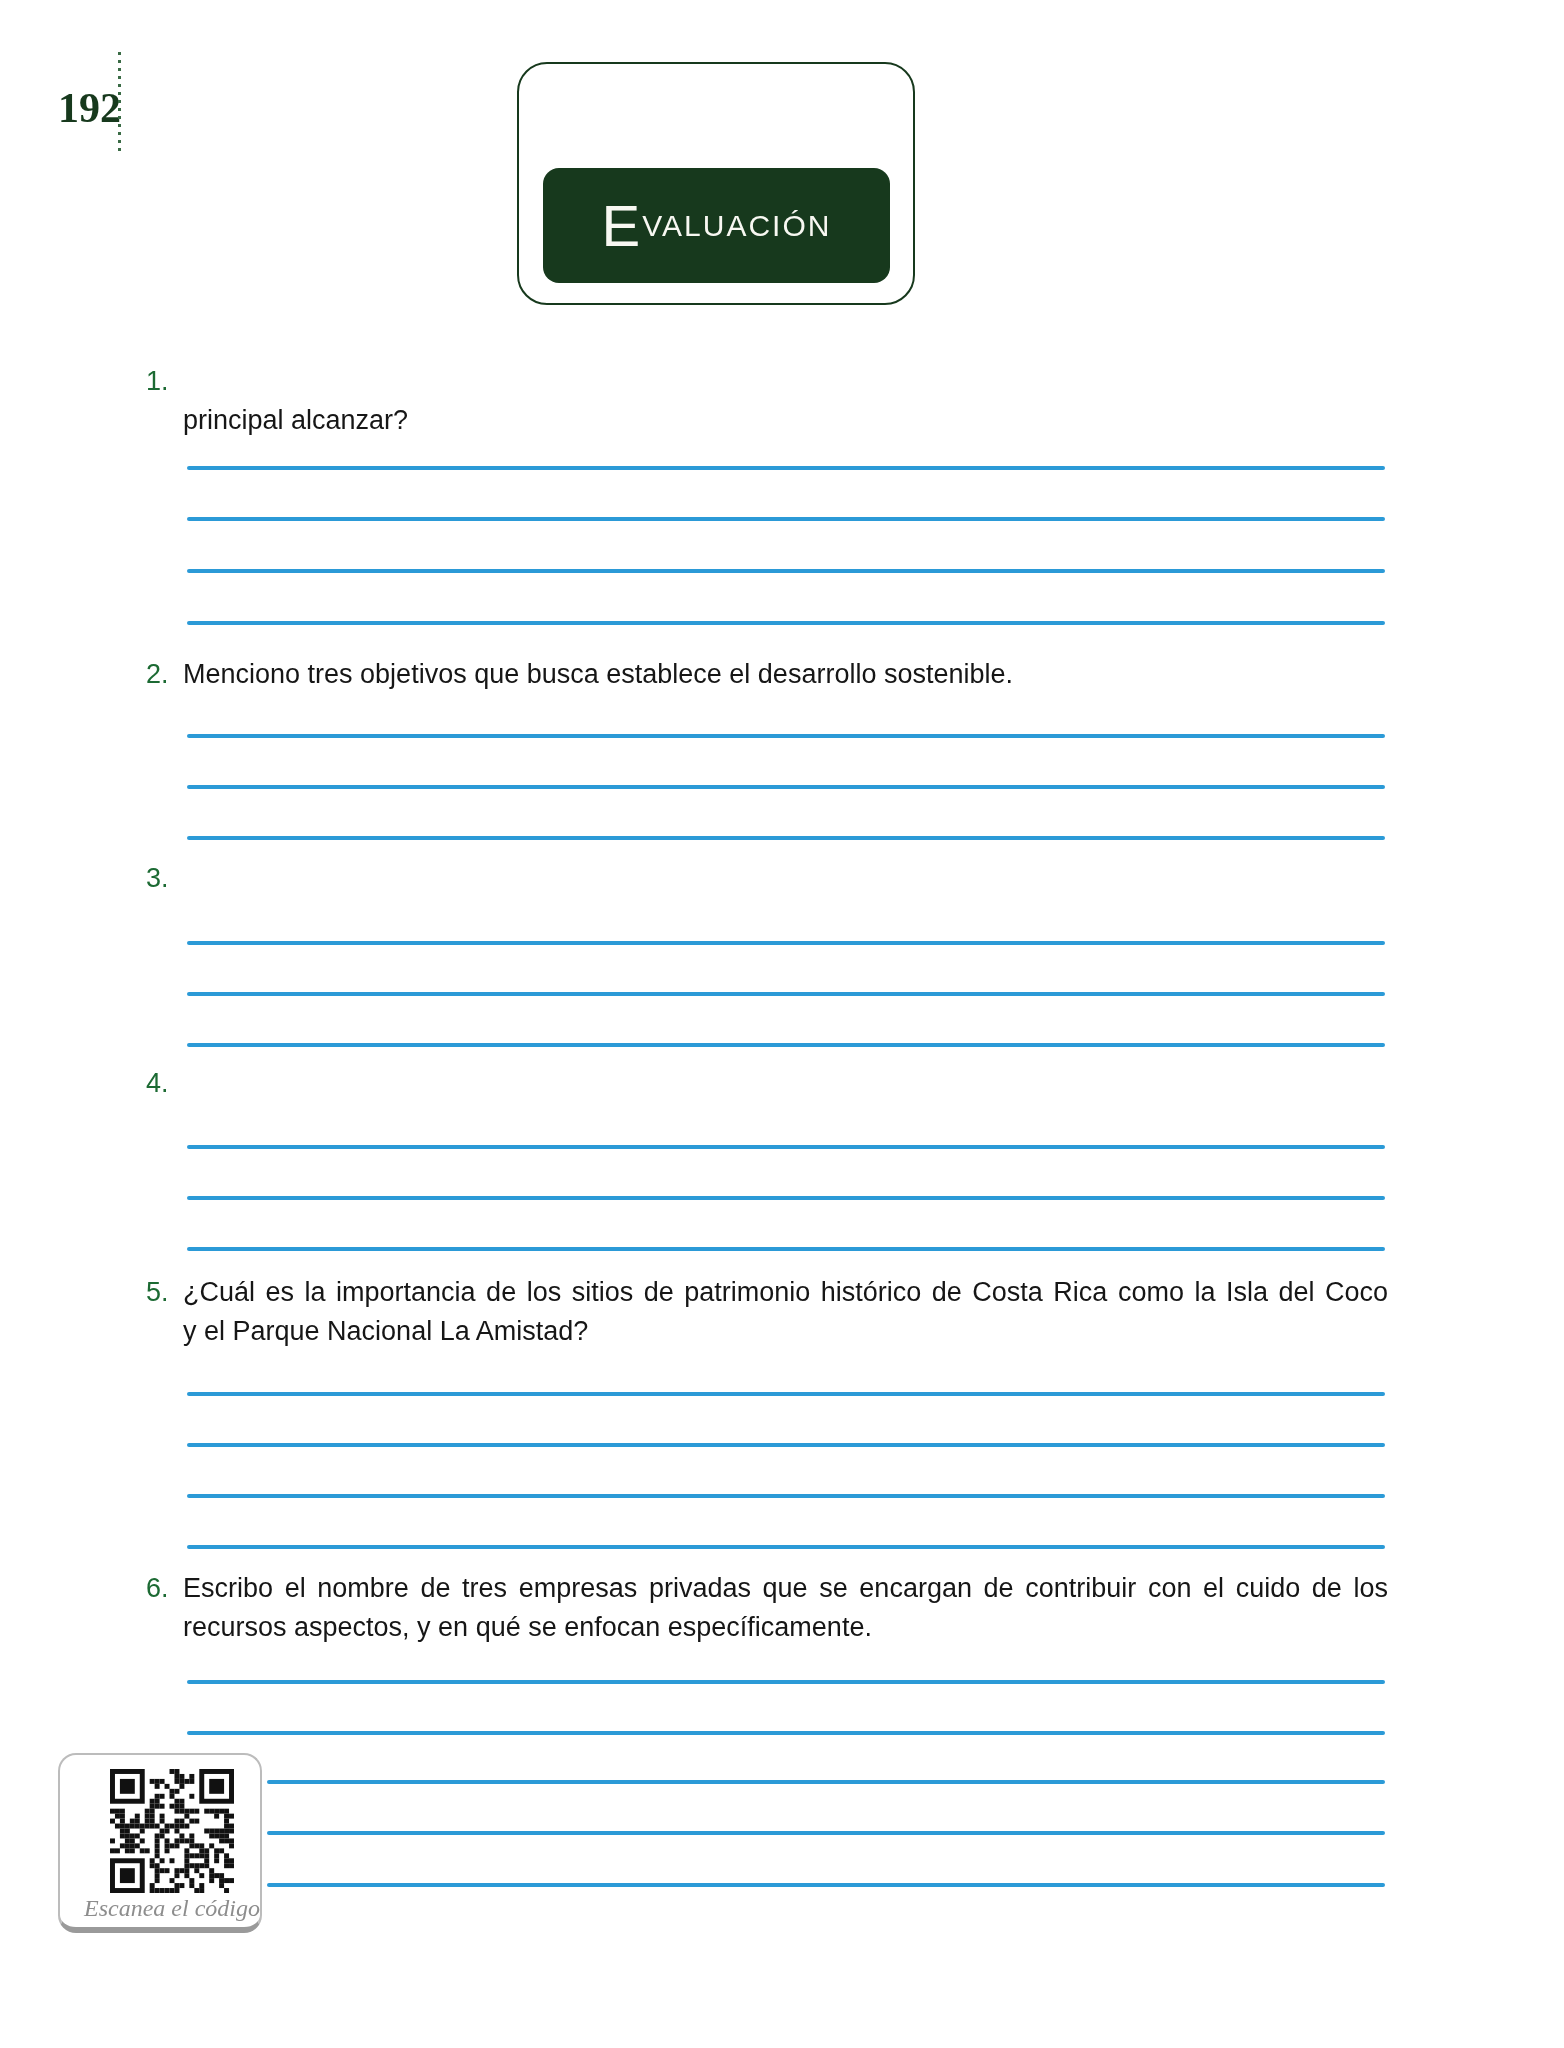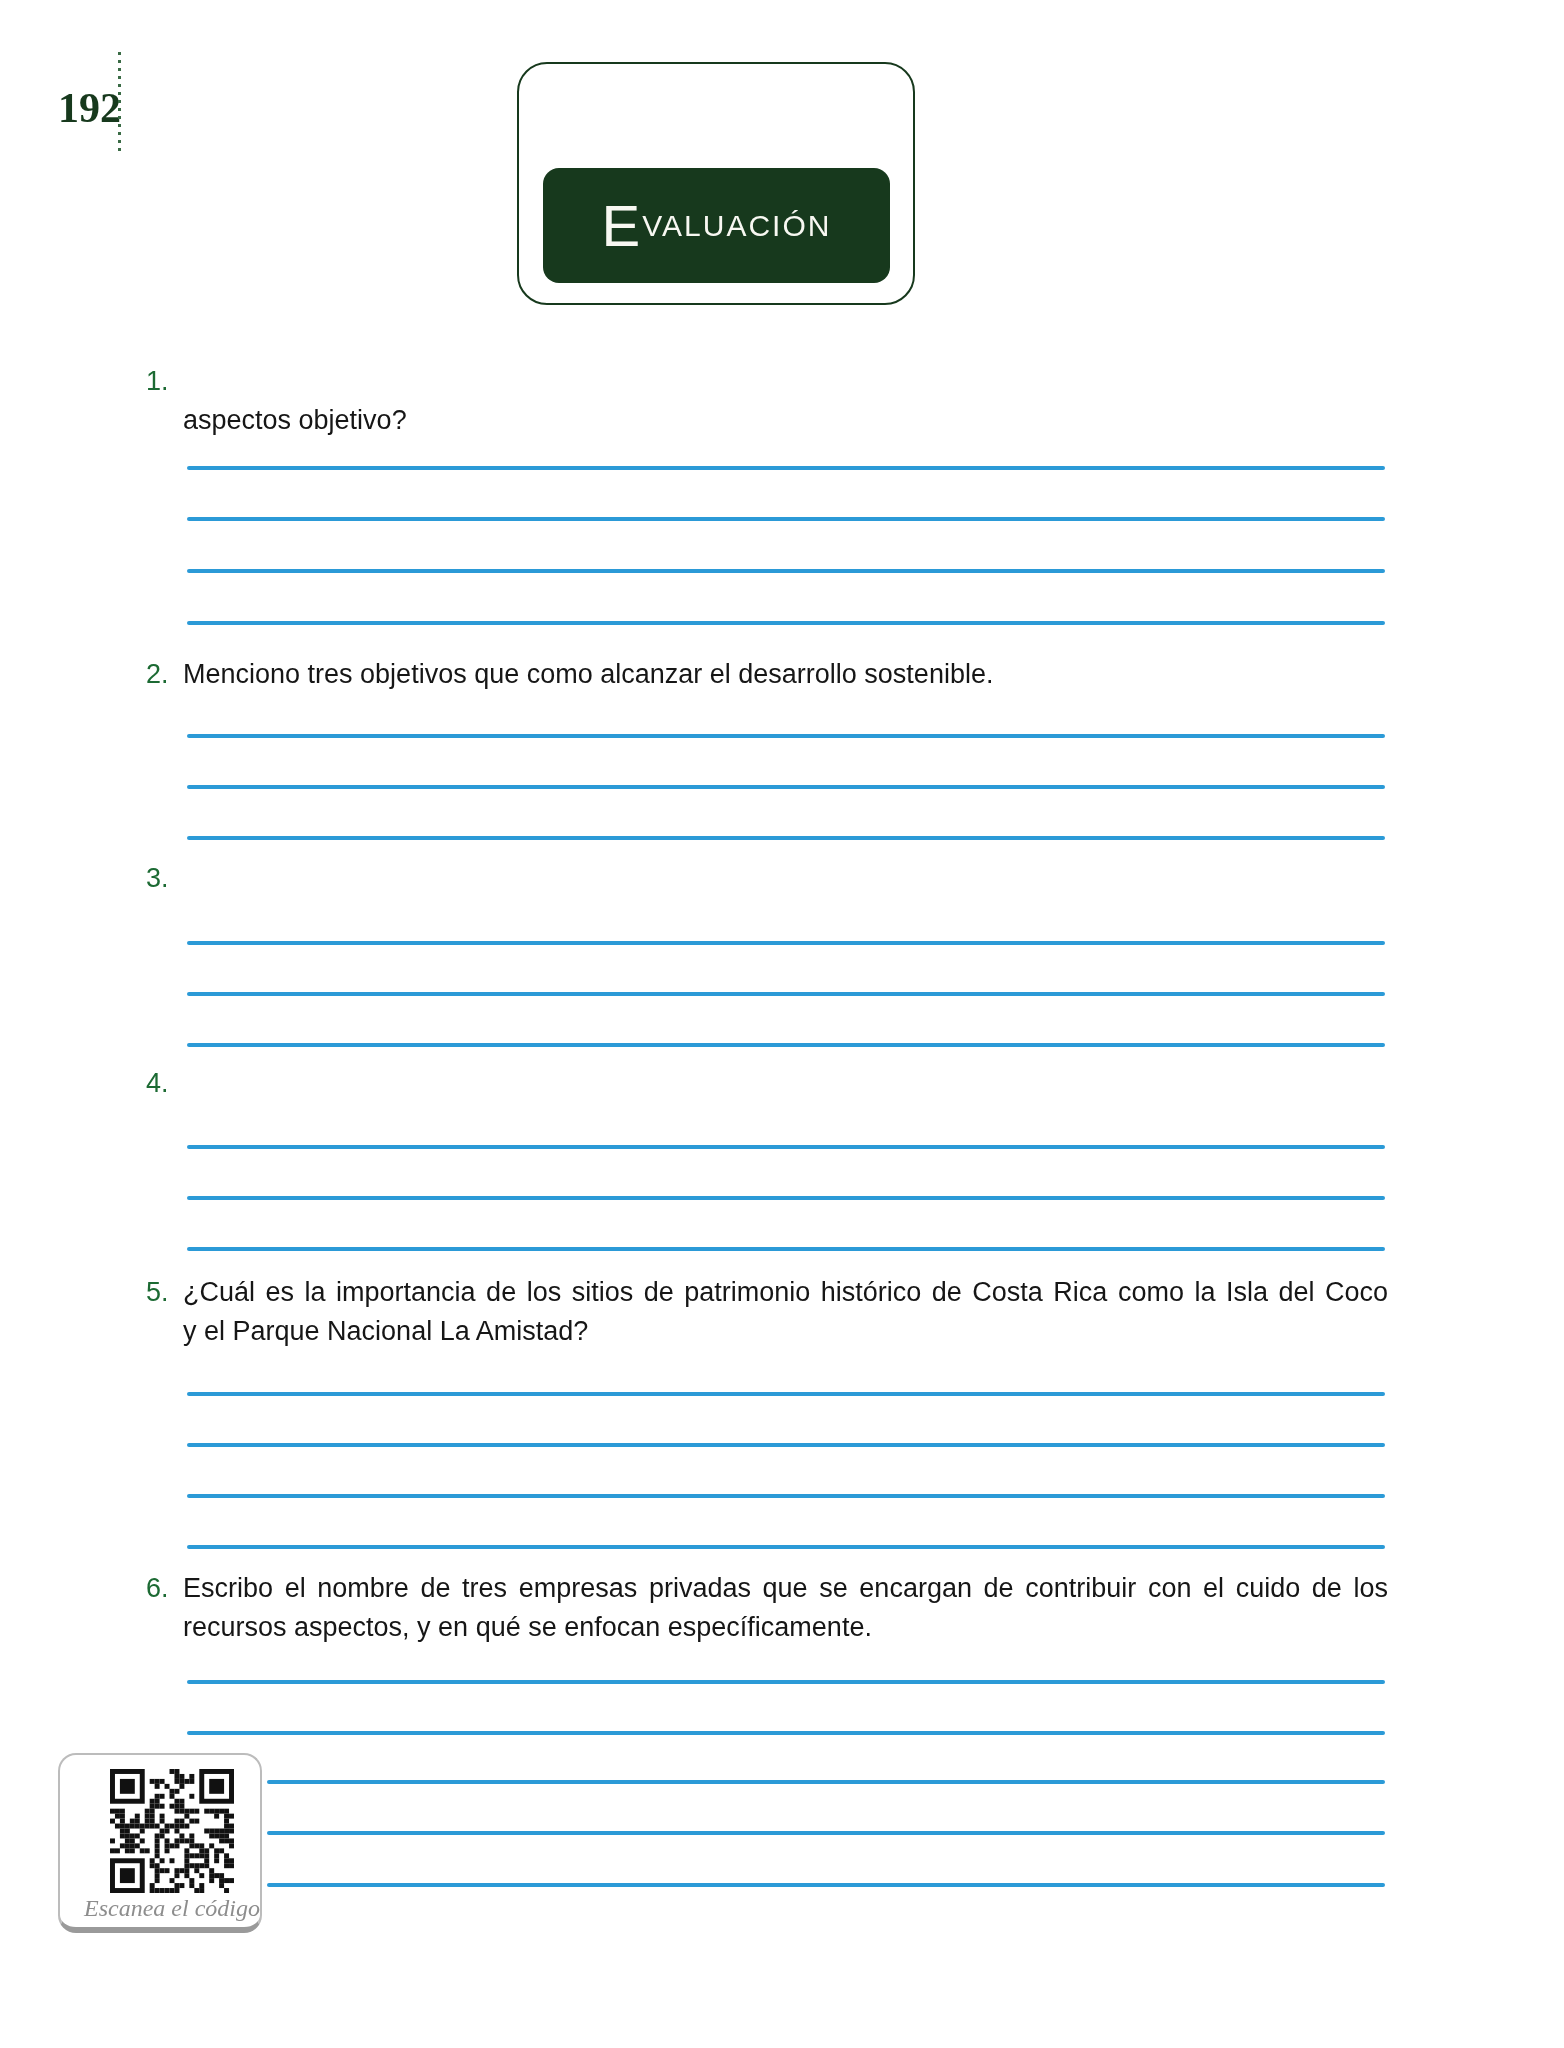--- a/index.html
+++ b/index.html
@@ -82,28 +82,28 @@
   <div class="page-number">192</div>
   <div class="dotted-rule"></div>
 
   <div class="eval-frame"></div>
   <div class="eval-badge">
     <span class="initial">E</span>
       <span class="rest">VALUACIÓN</span>
   </div>
 
   <div class="q-num" style="top:362px">1.</div>
-  <div class="q-line" style="top:401px">aspectos objetivo?</div>
+  <div class="q-line" style="top:401px">principal alcanzar?</div>
   <div class="ans" style="top:466px"></div>
   <div class="ans" style="top:517px"></div>
   <div class="ans" style="top:569px"></div>
   <div class="ans" style="top:621px"></div>
 
   <div class="q-num" style="top:655px">2.</div>
-  <div class="q-line" style="top:655px">Menciono tres objetivos que como alcanzar el desarrollo sostenible.</div>
+  <div class="q-line" style="top:655px">Menciono tres objetivos que busca establece el desarrollo sostenible.</div>
   <div class="ans" style="top:734px"></div>
   <div class="ans" style="top:785px"></div>
   <div class="ans" style="top:836px"></div>
 
   <div class="q-num" style="top:859px">3.</div>
   <div class="ans" style="top:941px"></div>
   <div class="ans" style="top:992px"></div>
   <div class="ans" style="top:1043px"></div>
 
   <div class="q-num" style="top:1064px">4.</div>

